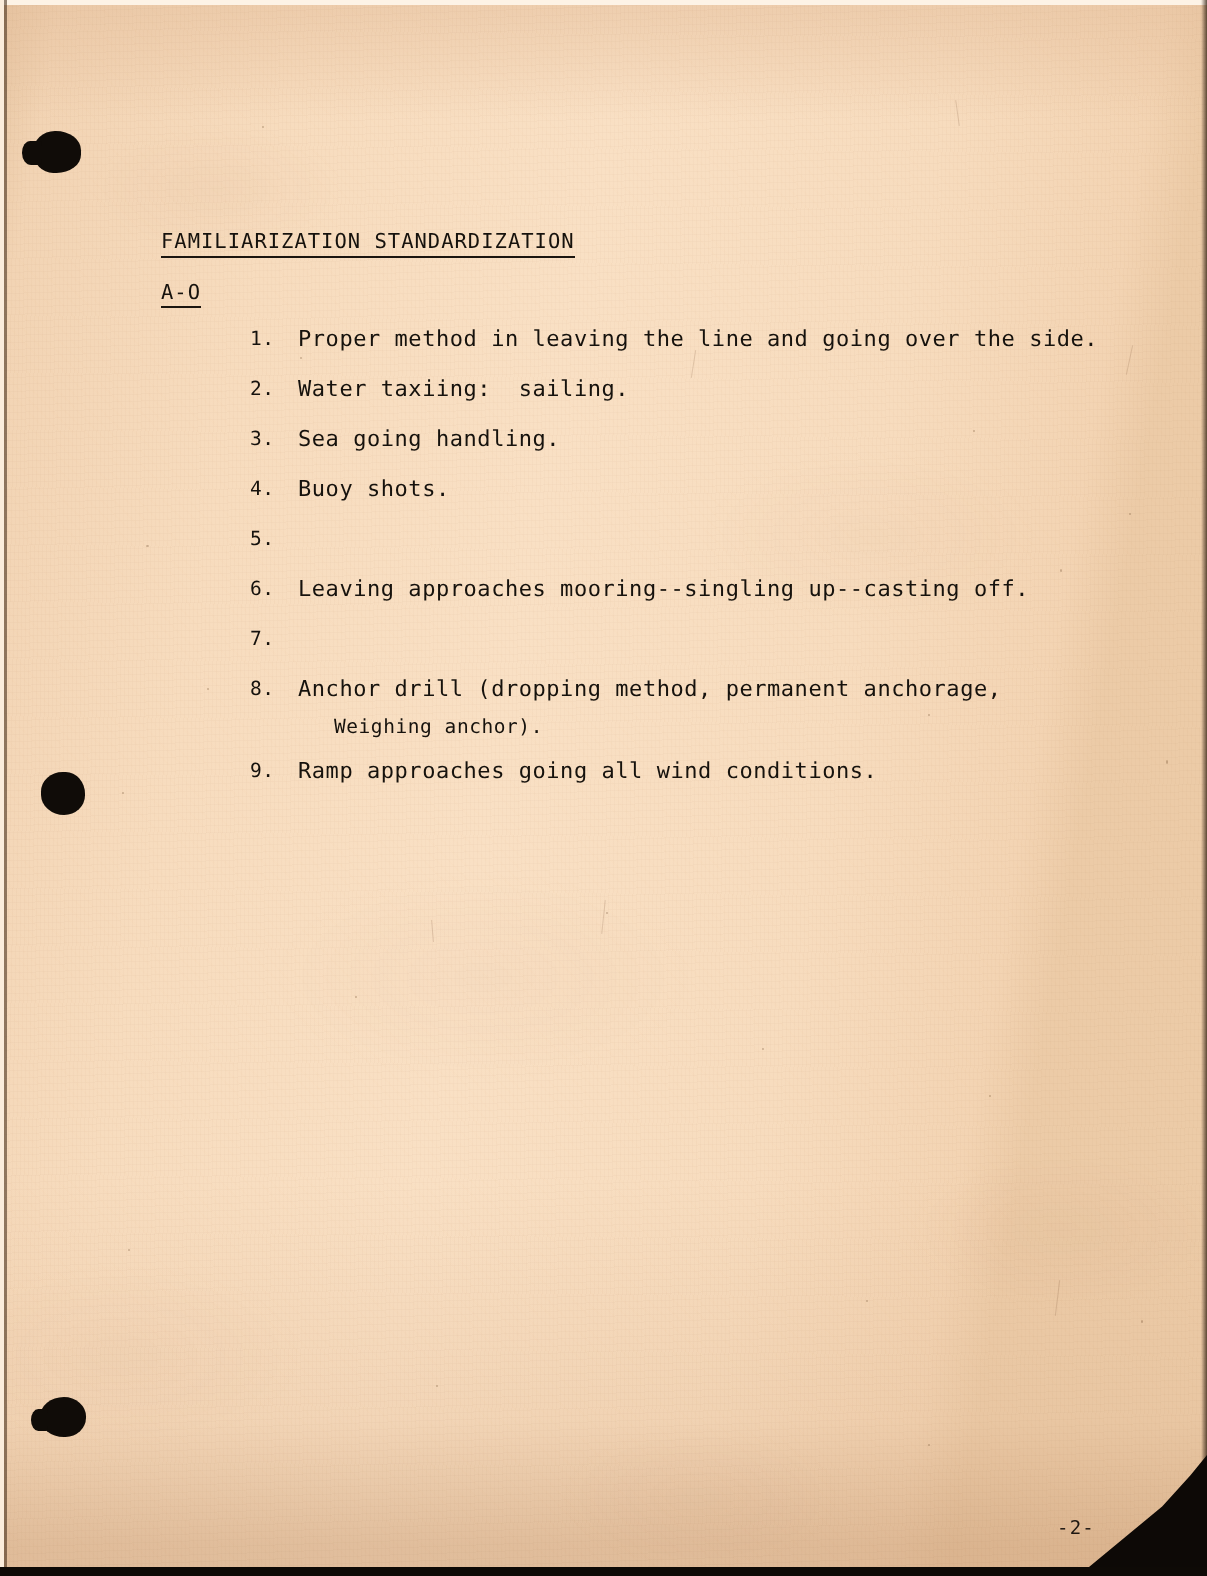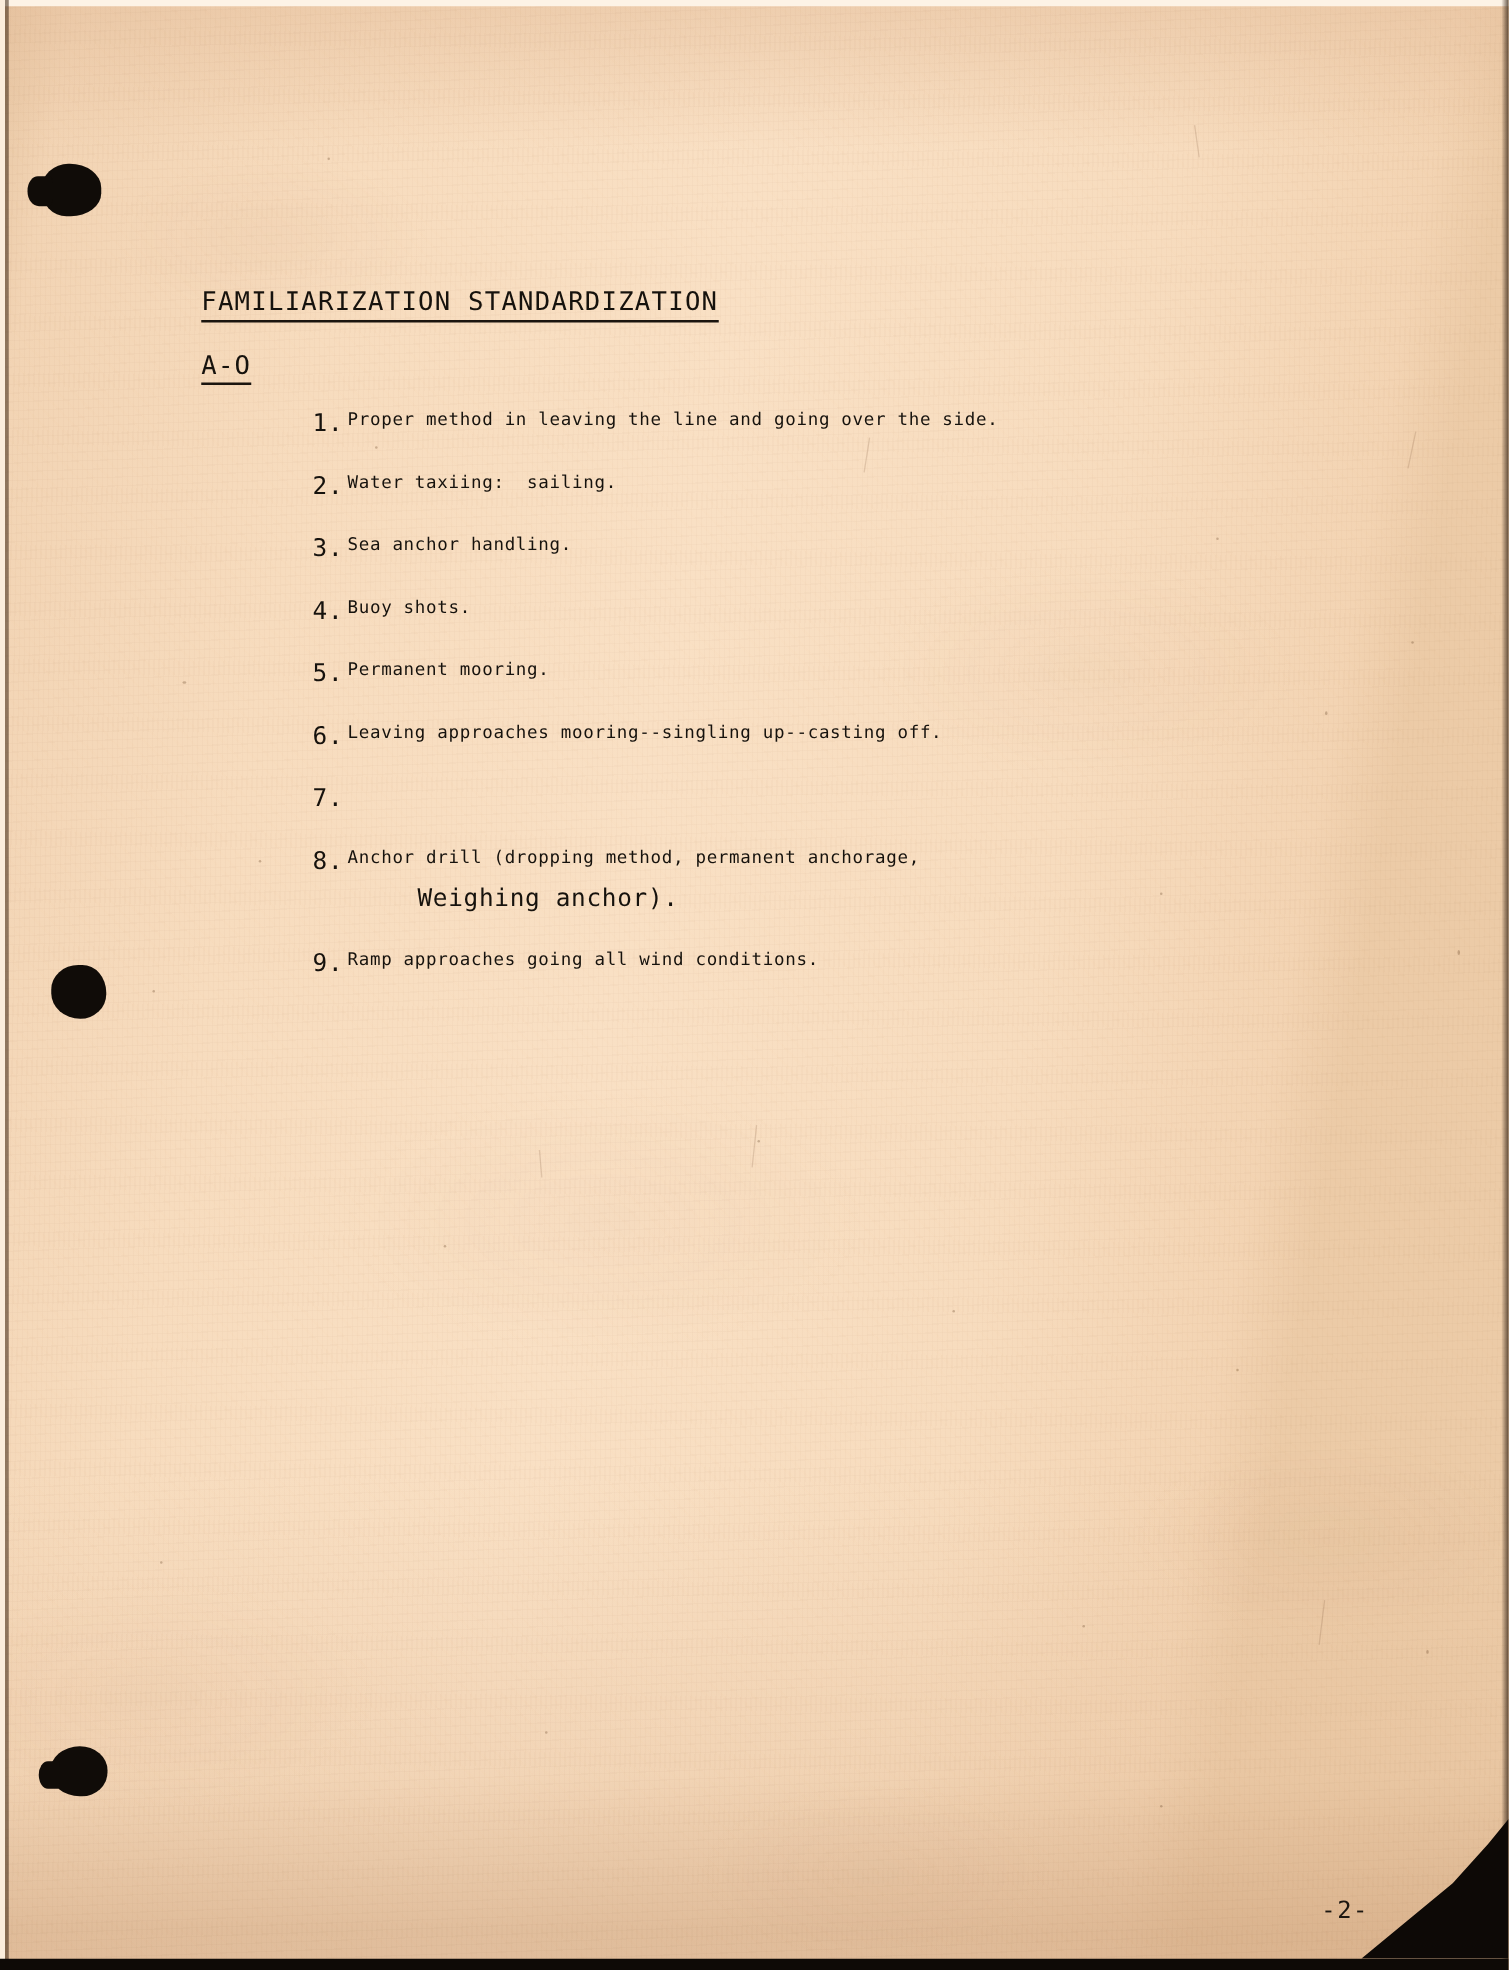--- a/index.html
+++ b/index.html
@@ -179,22 +179,22 @@
     left: 0px;
     top: 0px;
     width: 44px;
     font-size: 19.5px;
     letter-spacing: 0.6px;
     line-height: 1.0;
   }
 
   .item-text {
     display: block;
-    margin-left: 28px;
-    font-size: 14px;
+    margin-left: 48px;
+    font-size: 22px;
     letter-spacing: 0.55px;
     line-height: 1.0;
     white-space: pre;
   }
 
   .item-text-cont {
     display: block;
     margin-left: 84px;
     margin-top: 16px;
     font-size: 19.5px;
@@ -284,31 +284,30 @@
         <span class="typed item-text">Proper method in leaving the line and going over the side.</span>
       </div>
 
       <div class="list-item">
         <span class="typed item-num">2.</span>
         <span class="typed item-text">Water taxiing:  sailing.</span>
       </div>
 
       <div class="list-item">
         <span class="typed item-num">3.</span>
-        <span class="typed item-text">Sea anchor handling.</span>
+        <span class="typed item-text">Sea going handling.</span>
       </div>
 
       <div class="list-item">
         <span class="typed item-num">4.</span>
         <span class="typed item-text">Buoy shots.</span>
       </div>
 
       <div class="list-item">
         <span class="typed item-num">5.</span>
-        <span class="typed item-text">Permanent mooring.</span>
       </div>
 
       <div class="list-item">
         <span class="typed item-num">6.</span>
         <span class="typed item-text">Leaving approaches mooring--singling up--casting off.</span>
       </div>
 
       <div class="list-item">
         <span class="typed item-num">7.</span>
       </div>

